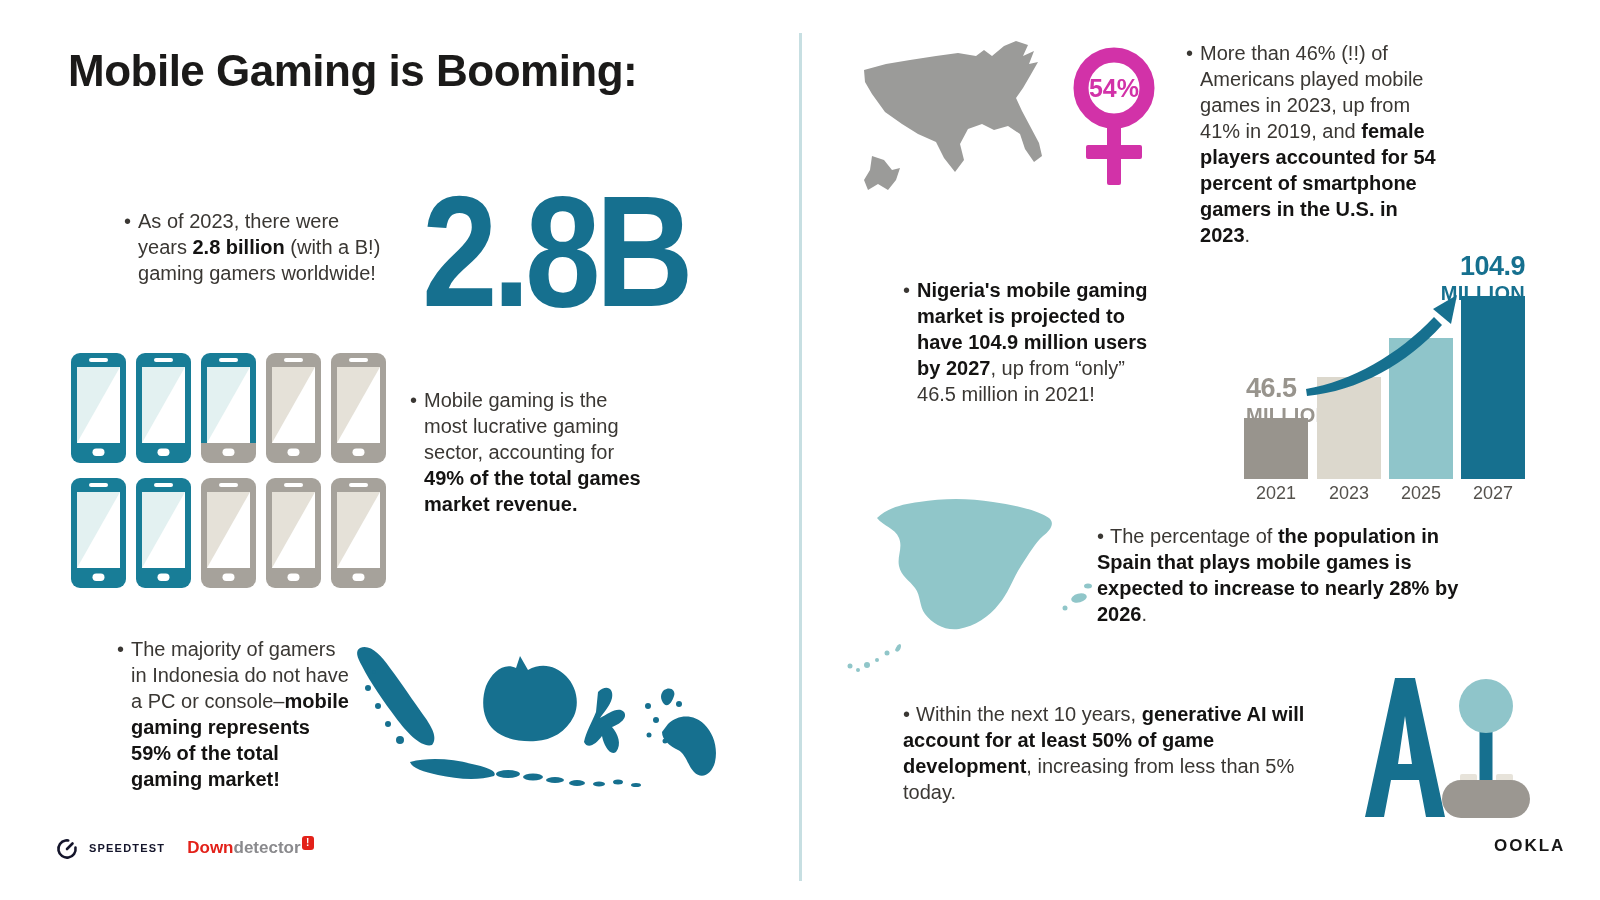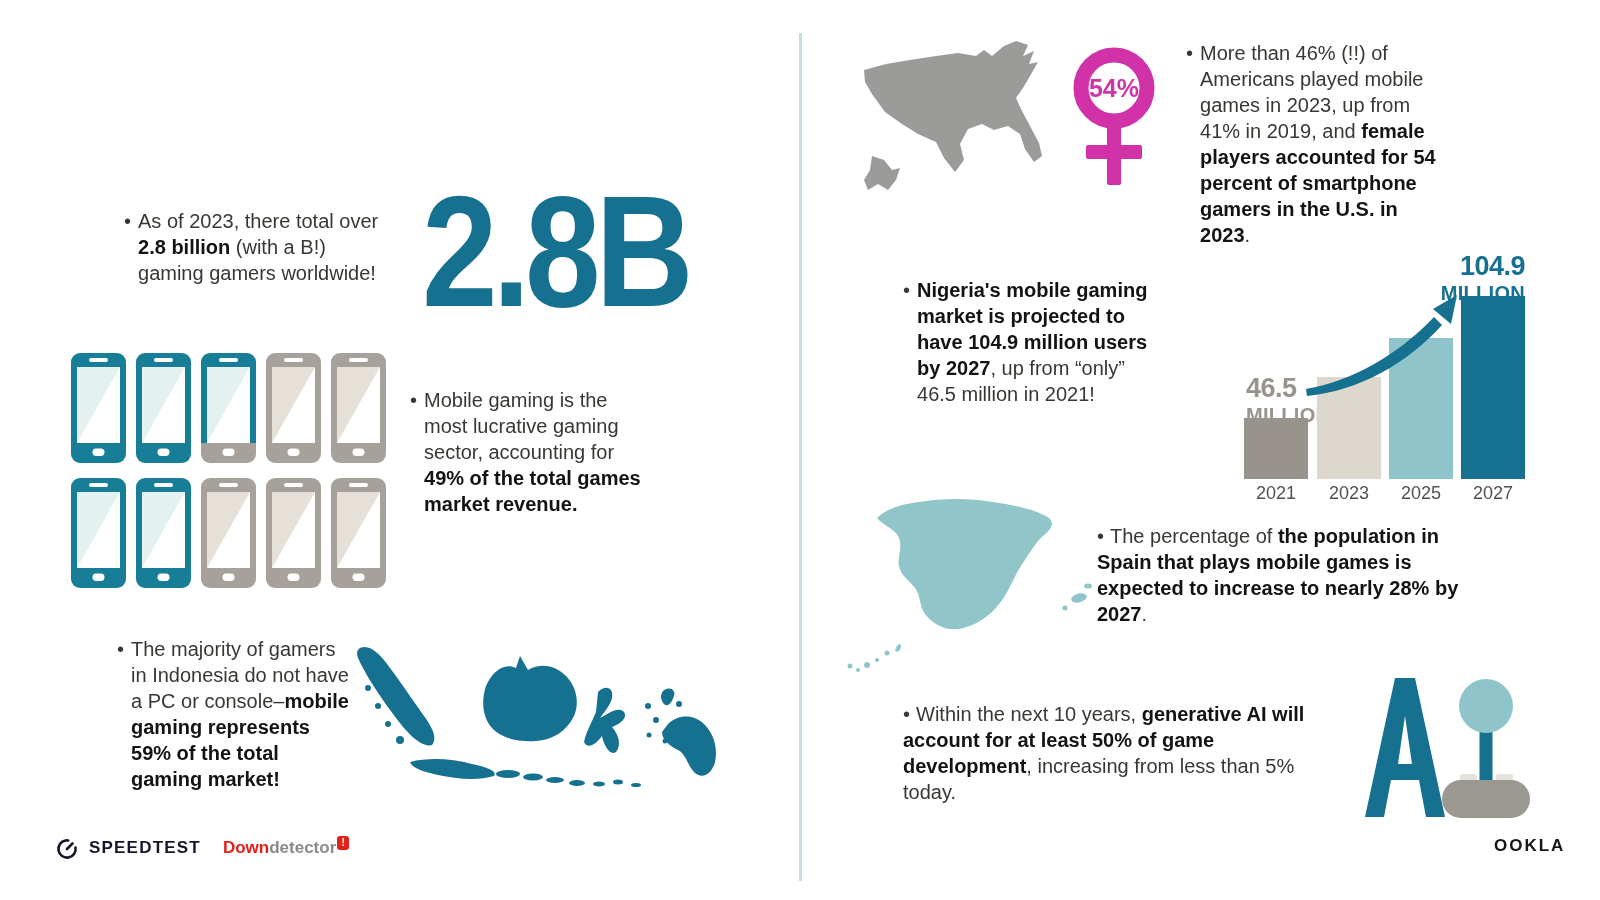--- a/index.html
+++ b/index.html
@@ -25,40 +25,41 @@
   .chart{width:281px;height:258px;}
   .chart .bar{position:absolute;}
   .chart .year{position:absolute;font-size:18px;color:#55524d;text-align:center;}
   .chart .vlabel{position:absolute;line-height:1;font-weight:700;}
   .chart .vlabel .num{font-size:27px;letter-spacing:-0.5px;}
   .chart .vlabel .unit{font-size:20px;margin-top:3px;letter-spacing:0.3px;}
   .vlabel.gray{color:#98948d;}
   .vlabel.teal{color:#16708f;text-align:right;}
   
   .logos{display:flex;align-items:center;gap:10px;}
-  .sp-text{font-weight:700;font-size:17px;letter-spacing:1.2px;color:#14152b;}
+  .sp-text{font-weight:700;font-size:11px;letter-spacing:1.2px;color:#14152b;}
   .dd{font-weight:700;font-size:17px;letter-spacing:0;}
   .dd .red{color:#e32119;}
   .dd .gry{color:#8a8a8d;}
   .dd .badge{display:inline-block;width:12px;height:14px;background:#e32119;color:#fff;
              border-radius:3px;font-size:10px;line-height:14px;text-align:center;
              transform:translateY(-7px);margin-left:1px;}
   .ookla{font-weight:700;font-size:17px;letter-spacing:2px;color:#161616;}
 </style>
 </head>
 <body>
 
 <div class="abs divider" style="left:799px;top:33px;height:848px;"></div>
 
 <div class="abs title" style="left:68px;top:44px;">
+  <div>Mobile Gaming is Booming:</div>
 </div>
 
 <div class="abs bullet" style="left:124px;top:208px;width:262px;">
   <span class="dot">•</span>
-  <span class="btxt"><span>As of 2023, there total over </span><span class="b">2.8 billion</span><span> (with a B!) gaming gamers worldwide!</span></span>
+  <span class="btxt"><span>As of 2023, there were years </span><span class="b">2.8 billion</span><span> (with a B!) gaming gamers worldwide!</span></span>
 </div>
 
 <div class="abs bigstat" style="left:422px;top:172px;">2.8B</div>
 
 <div class="abs phones" style="left:70px;top:352px;">
     <svg width="57" height="112" viewBox="0 0 57 112">
       <rect x="1" y="1" width="55" height="110" rx="9" fill="#187d97"></rect>
       <rect x="7" y="15" width="43" height="76" fill="#ffffff"></rect>
       <polygon points="7,15 50,15 7,91" fill="#e3f1f1"></polygon>
       <rect x="19" y="6" width="19" height="4" rx="2" fill="#ffffff"></rect>
@@ -255,21 +256,21 @@
     <circle cx="7" cy="196" r="2.5"></circle>
       <circle cx="15" cy="200" r="2"></circle>
       <circle cx="24" cy="195" r="3"></circle>
     <circle cx="34" cy="190" r="2"></circle>
       <circle cx="44" cy="183" r="2.5"></circle>
     <path d="M52,180 C54,174 58,172 58,176 C58,180 54,184 52,180 Z"></path>
   </g>
 </svg>
 
 <div class="abs bullet flush" style="left:1097px;top:523px;width:366px;">
-  <span class="dot">•</span><span class="btxt"><span>The percentage of </span><span class="b">the population in Spain that plays mobile games is expected to increase to nearly 28% by 2027</span><span>.</span></span>
+  <span class="dot">•</span><span class="btxt"><span>The percentage of </span><span class="b">the population in Spain that plays mobile games is expected to increase to nearly 28% by 2026</span><span>.</span></span>
 </div>
 
 <div class="abs bullet flush" style="left:903px;top:701px;width:402px;">
   <span class="dot">•</span><span class="btxt"><span>Within the next 10 years, </span><span class="b">generative AI will account for at least 50% of game development</span><span>, increasing from less than 5% today.</span></span>
 </div>
 
 <svg class="abs" style="left:1360px;top:656px;" width="175" height="164" viewBox="0 0 175 164">
   <path d="M35,22 L55,22 L85,161 L66,161 L59,124 L31,124 L24,161 L5,161 Z M45,60 L38,108 L52,108 Z" fill="#16708f" fill-rule="evenodd"></path>
   <rect x="119.5" y="76" width="13" height="52" fill="#16708f"></rect>
   <circle cx="126" cy="50" r="27" fill="#8fc5ca"></circle>

